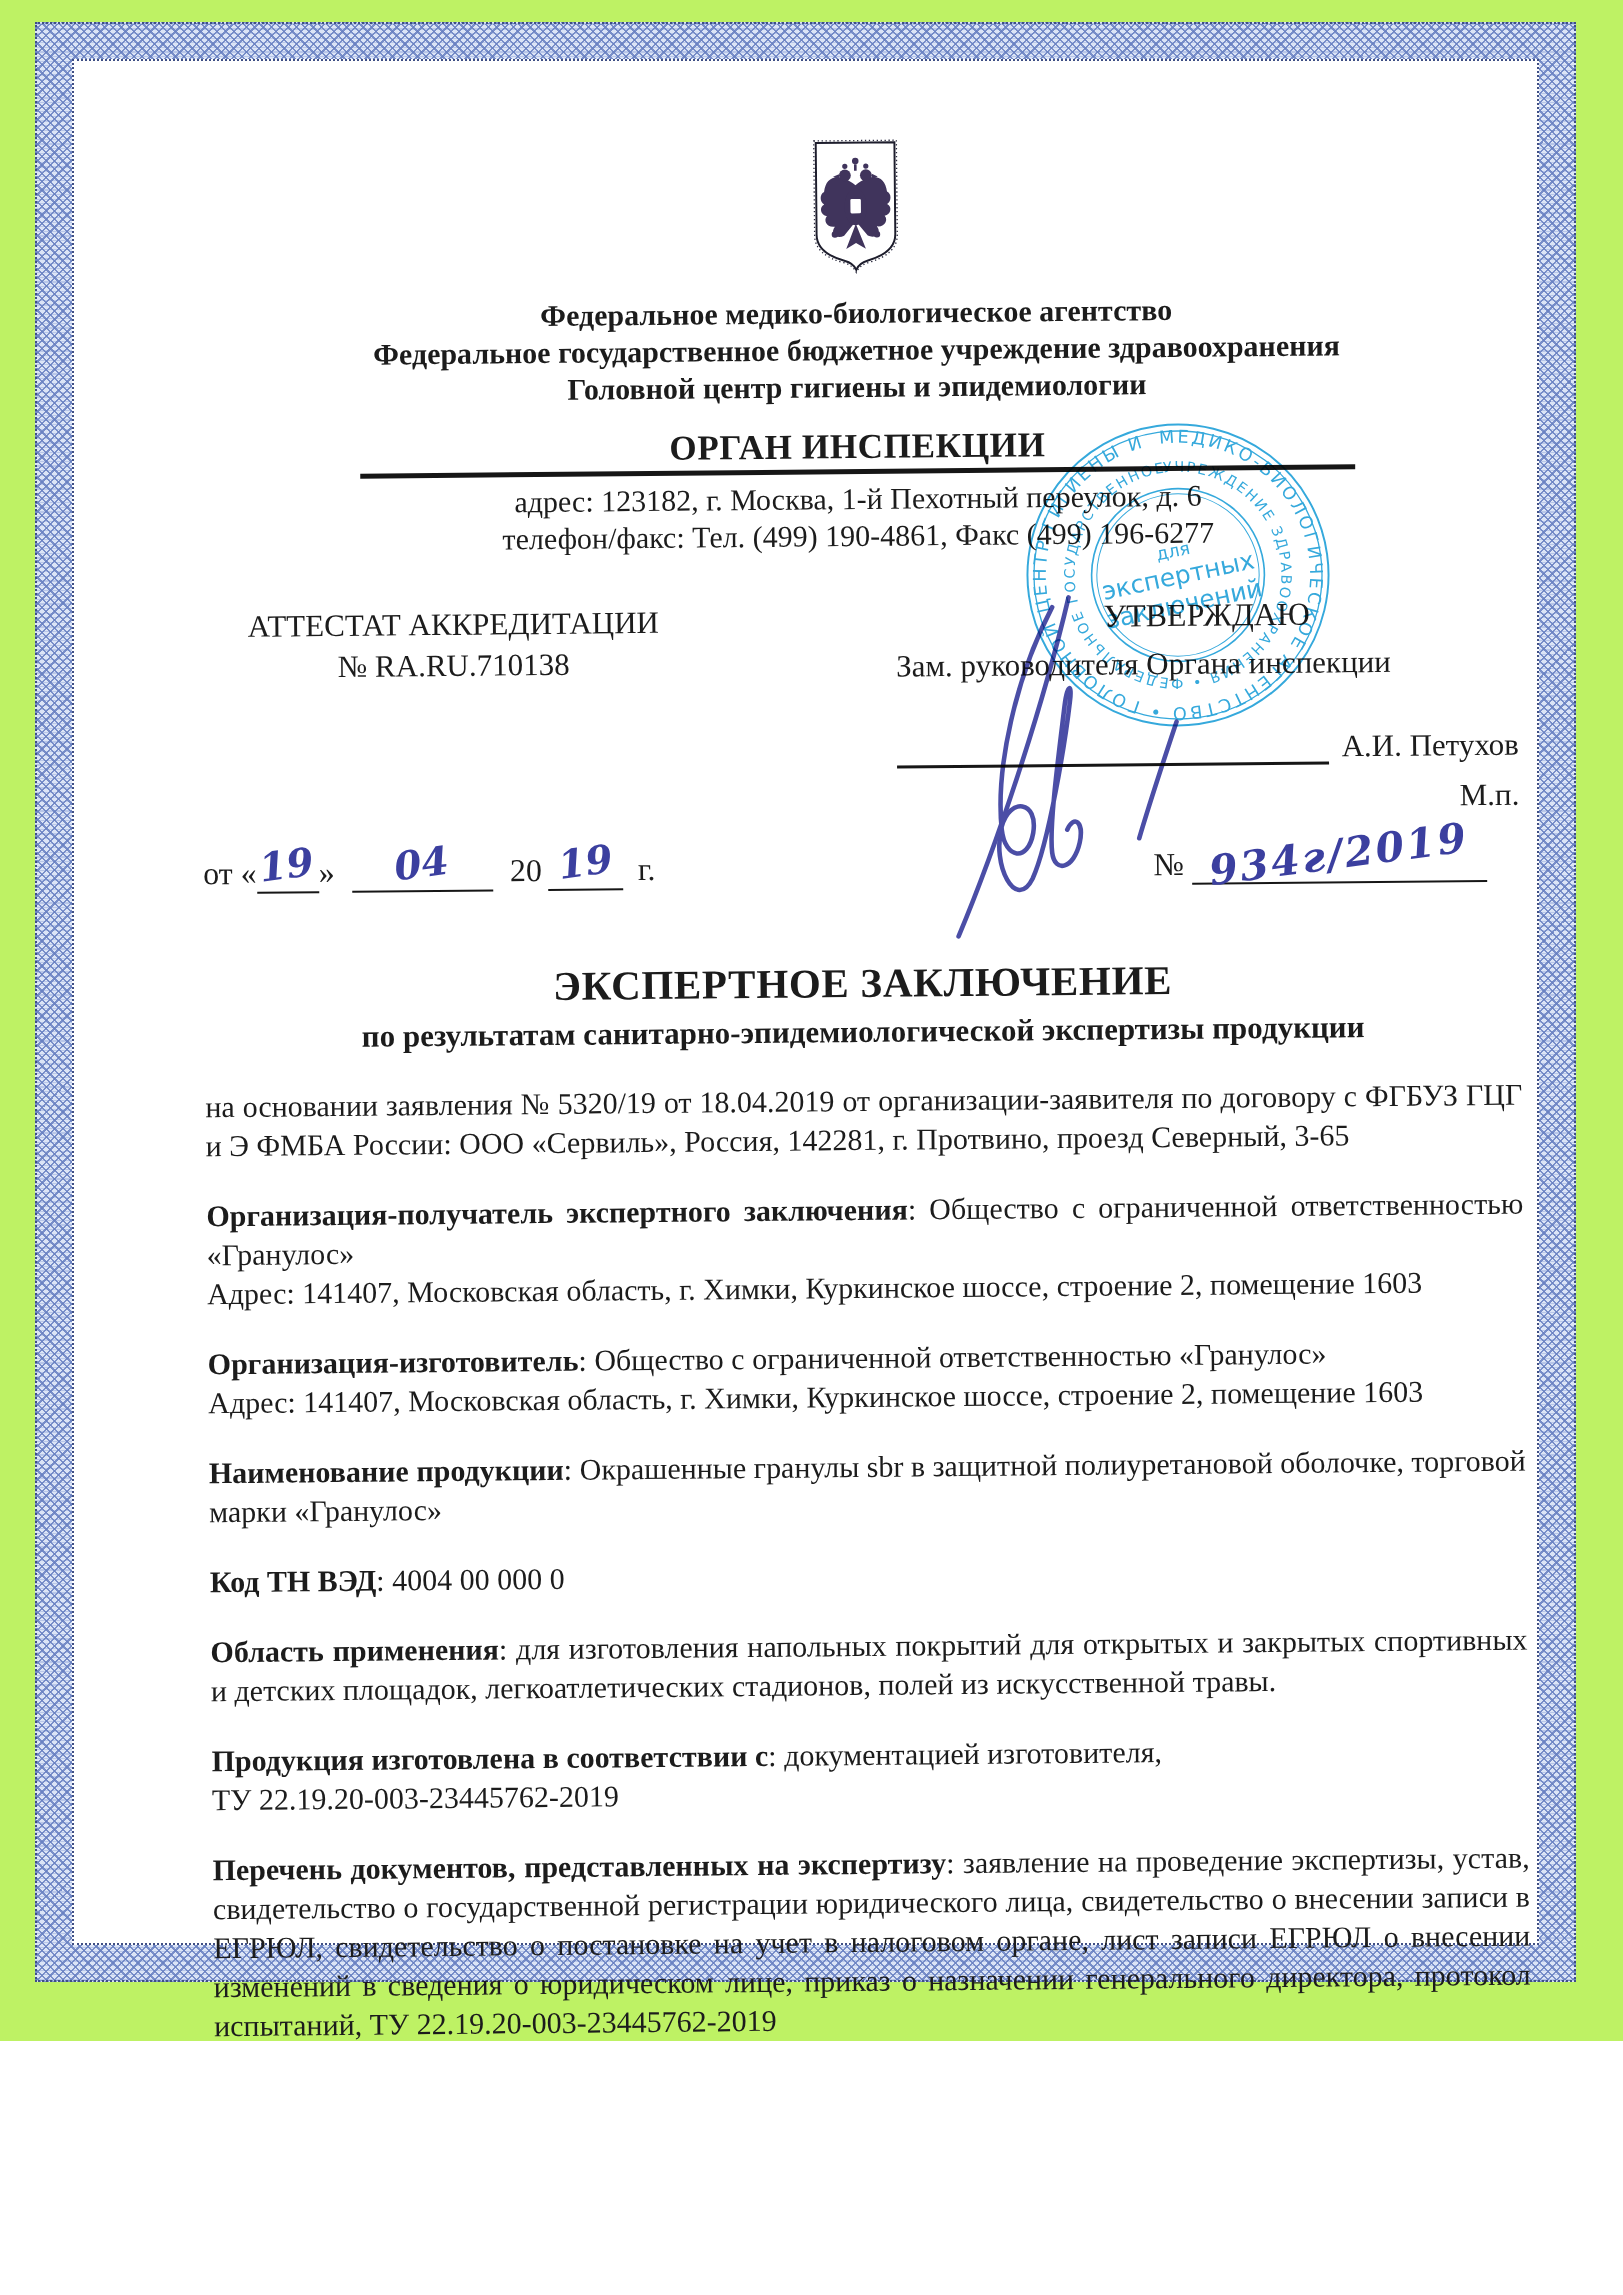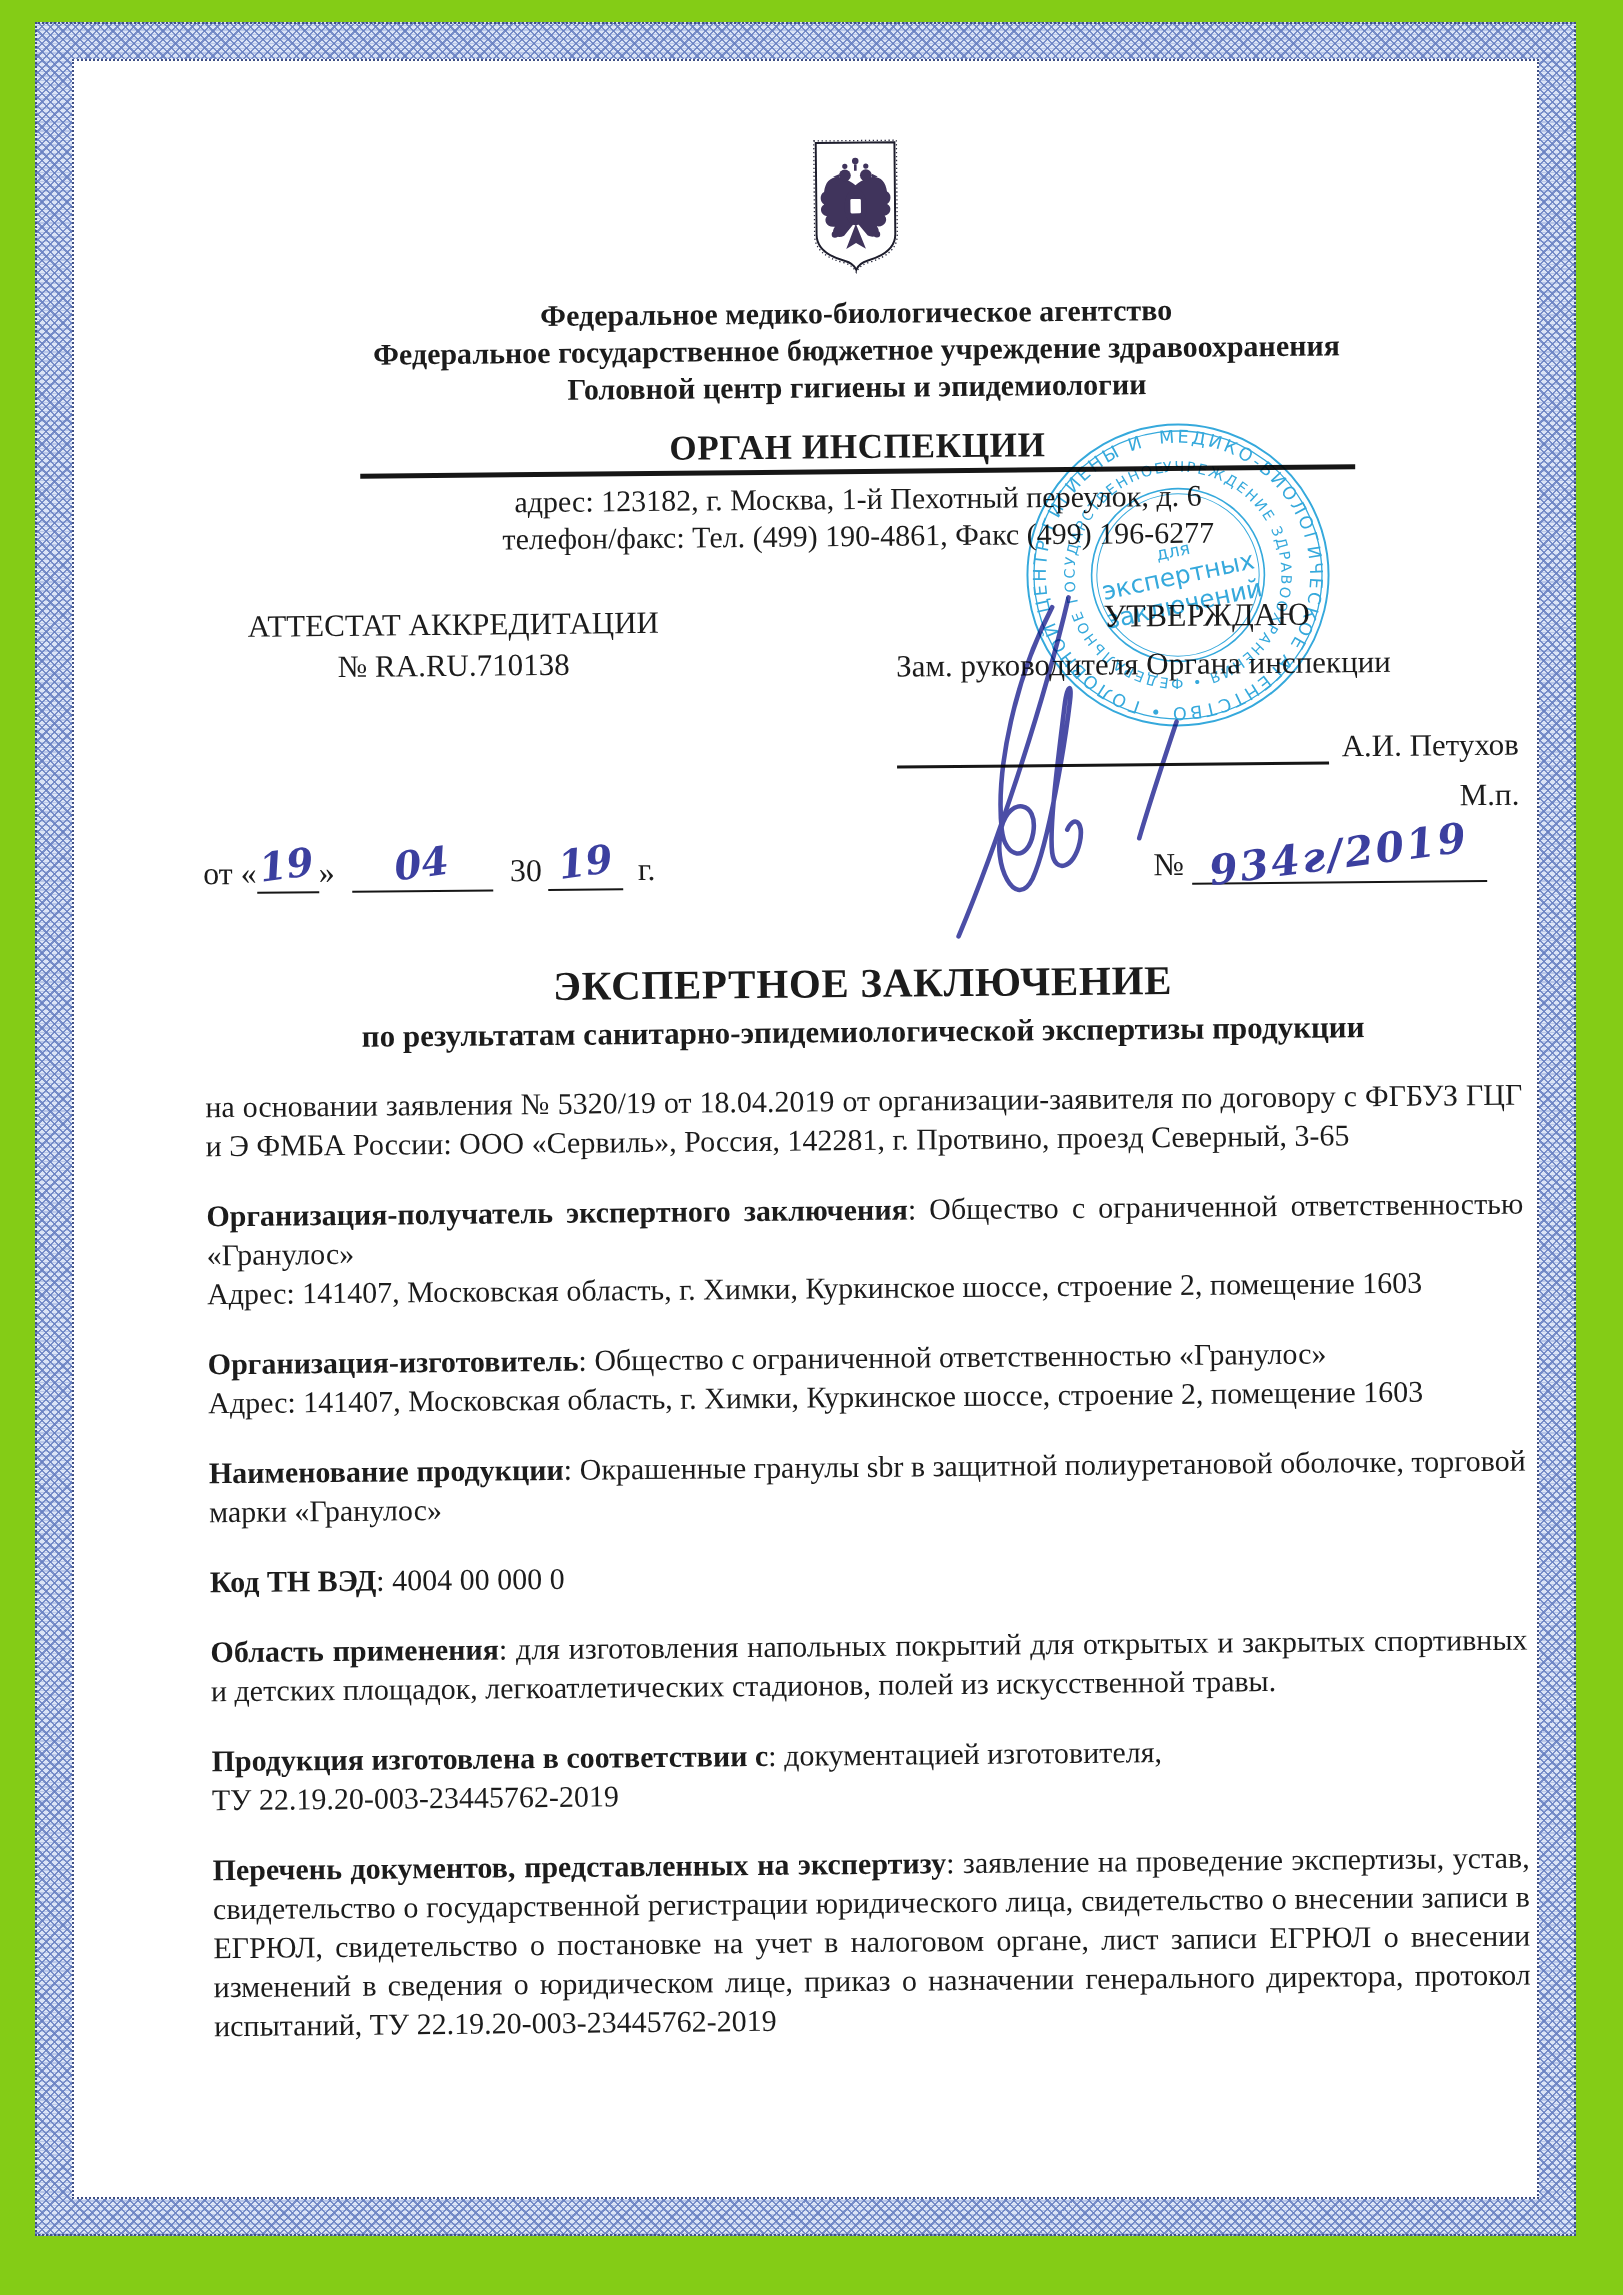--- a/index.html
+++ b/index.html
@@ -1,16 +1,16 @@
 <!DOCTYPE html>
 <html style="font-size:10.5px"><head>
 <meta charset="utf-8">
 <style>
   html,body{margin:0;padding:0;background:#ffffff;}
-  .page{position:relative;width:1623px;height:2295px;background:#84cc16;overflow:hidden;
+  .page{position:relative;width:1623px;height:2041px;background:#bef264;overflow:hidden;
         font-family:"Liberation Serif","DejaVu Serif",serif;color:#1c1c1c;}
 
   
   .frame{position:absolute;left:35px;top:21.6px;right:47px;bottom:59px;
     border:2px dotted #3f4f85;
     background:
       repeating-linear-gradient(45deg, rgba(104,128,193,.85) 0 1.6px, rgba(255,255,255,0) 1.6px 5.9px),
       repeating-linear-gradient(-45deg, rgba(104,128,193,.85) 0 1.6px, rgba(255,255,255,0) 1.6px 5.9px),
       repeating-linear-gradient(0deg, rgba(142,162,216,.45) 0 1.3px, rgba(255,255,255,0) 1.3px 4.6px),
       #dbe4f6;}
@@ -116,21 +116,21 @@
           <span class="signame">А.И. Петухов</span>
         </div>
         <div class="mp">М.п.</div>
       </div>
     </div>
 
     <div class="row2">
       <div class="datefield">
         <span>от «</span><span class="blank w90"><span class="hand">19</span></span><span>»</span>
         <span class="blank w210"><span class="hand">04</span></span>
-        <span>30</span><span class="blank w110"><span class="hand">19</span></span>
+        <span>20</span><span class="blank w110"><span class="hand">19</span></span>
         <span>г.</span>
       </div>
       <div class="numfield">
         <span>№</span>
         <span class="blank w440"><span class="hand big">934г/2019</span></span>
       </div>
     </div>
 
     <div class="doc-title">ЭКСПЕРТНОЕ ЗАКЛЮЧЕНИЕ</div>
     <div class="doc-subtitle">по результатам санитарно-эпидемиологической экспертизы продукции</div>

